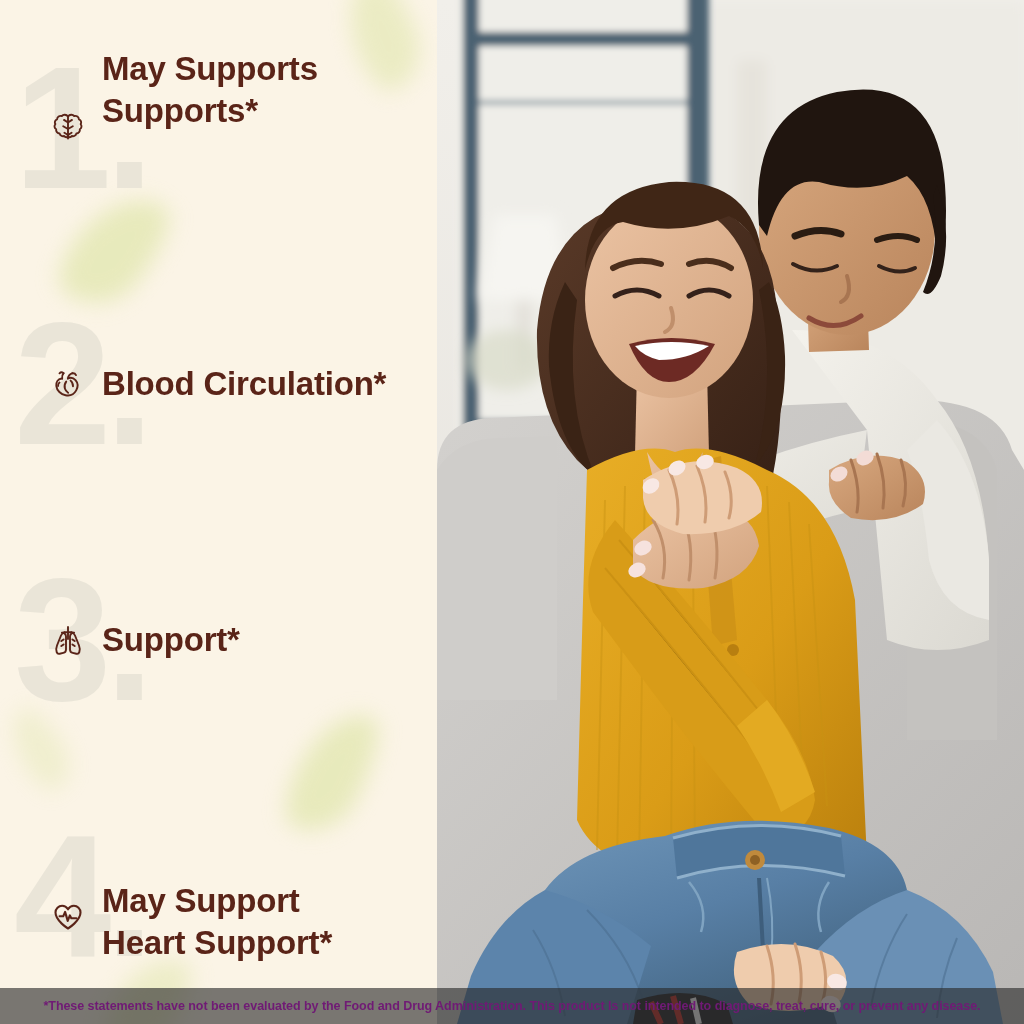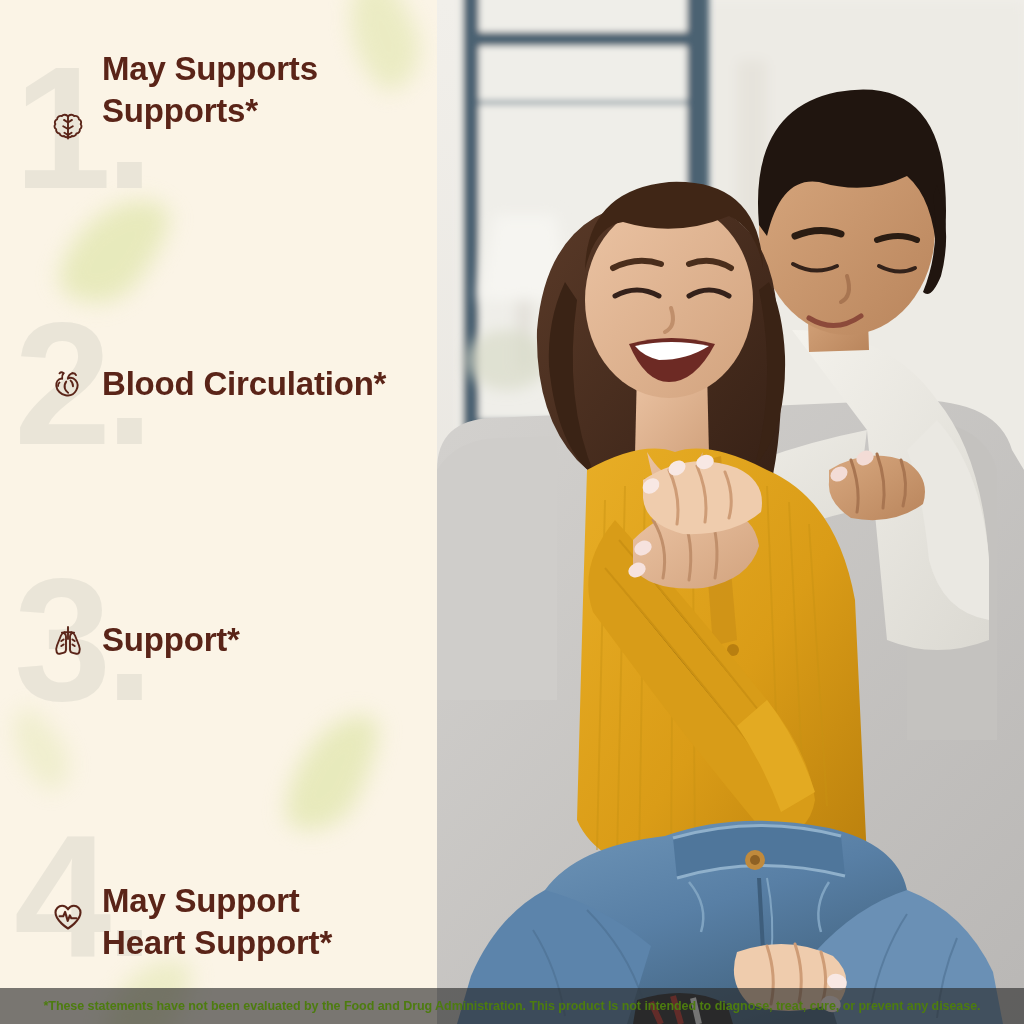--- a/index.html
+++ b/index.html
@@ -110,21 +110,21 @@
     position: absolute;
     left: 0; bottom: 0;
     width: 1024px;
     height: 36px;
     background: rgba(40,40,40,0.62);
     display: flex;
     align-items: center;
     justify-content: center;
   }
   #disclaimer-text {
-    color: #4d7c0f;
+    color: #701a75;
     font-size: 12.5px;
     font-weight: 700;
     letter-spacing: -0.05px;
     white-space: nowrap;
   }
 </style>
 </head>
 <body>
 
 <div id="canvas">

